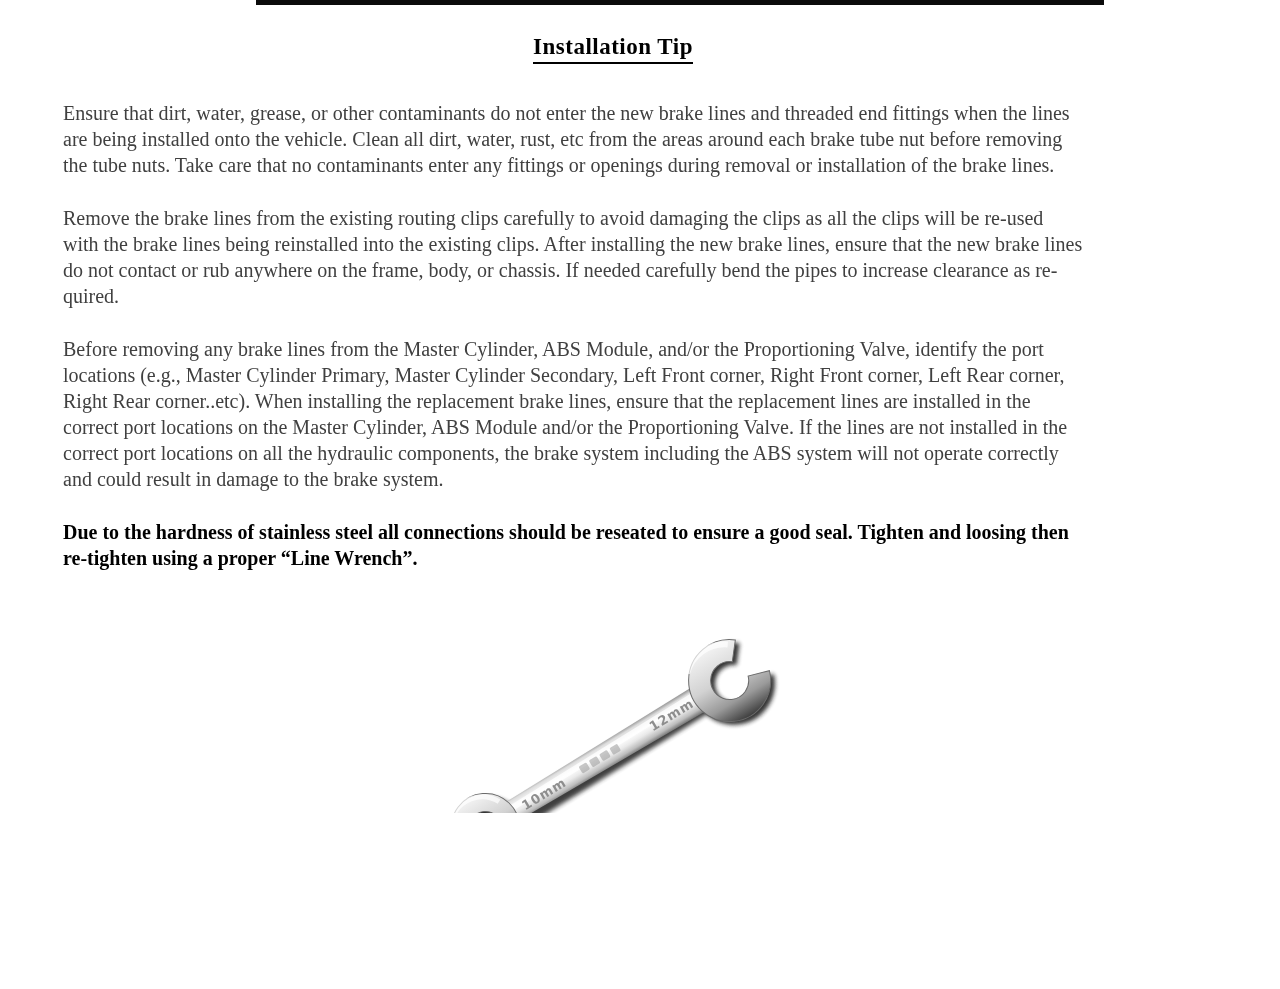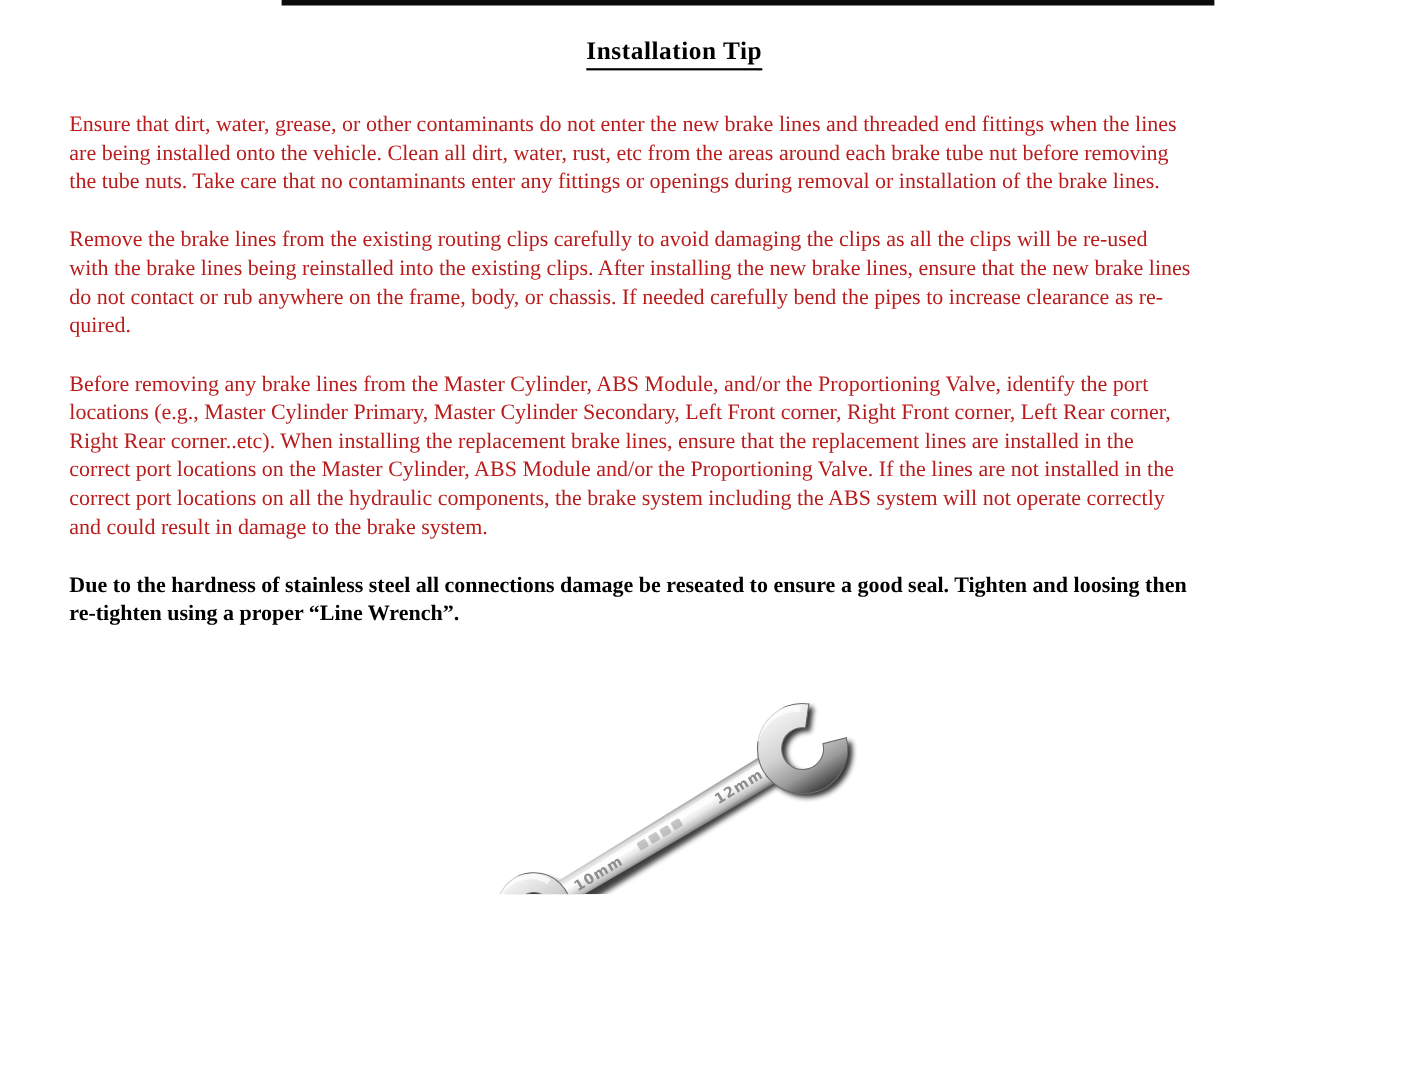--- a/index.html
+++ b/index.html
@@ -44,21 +44,21 @@
   .body-col {
     position: absolute;
     left: 63px;
     top: 100px;
     width: 1160px;
   }
   .para {
     white-space: pre-line;
     font-size: 20px;
     line-height: 26px;
-    color: #b91c1c;
+    color: #404040;
     margin: 0 0 27px 0;
   }
   .para.bold {
     font-weight: bold;
     color: #000000;
   }
   .wrench-wrap {
     position: absolute;
     left: 420px;
     top: 627px;
@@ -92,21 +92,21 @@
     <div class="para">Remove the brake lines from the existing routing clips carefully to avoid damaging the clips as all the clips will be re-used
 with the brake lines being reinstalled into the existing clips. After installing the new brake lines, ensure that the new brake lines
 do not contact or rub anywhere on the frame, body, or chassis. If needed carefully bend the pipes to increase clearance as re-
 quired.</div>
     <div class="para">Before removing any brake lines from the Master Cylinder, ABS Module, and/or the Proportioning Valve, identify the port
 locations (e.g., Master Cylinder Primary, Master Cylinder Secondary, Left Front corner, Right Front corner, Left Rear corner,
 Right Rear corner..etc). When installing the replacement brake lines, ensure that the replacement lines are installed in the
 correct port locations on the Master Cylinder, ABS Module and/or the Proportioning Valve. If the lines are not installed in the
 correct port locations on all the hydraulic components, the brake system including the ABS system will not operate correctly
 and could result in damage to the brake system.</div>
-    <div class="para bold">Due to the hardness of stainless steel all connections damage be reseated to ensure a good seal. Tighten and loosing then
+    <div class="para bold">Due to the hardness of stainless steel all connections should be reseated to ensure a good seal. Tighten and loosing then
 re-tighten using a proper “Line Wrench”.</div>
   </div>
 
   <div class="wrench-wrap">
     <svg width="375" height="270" viewBox="0 0 375 270" xmlns="http://www.w3.org/2000/svg">
       <defs>
         <linearGradient id="gShaft" x1="0" y1="0" x2="0" y2="1">
           <stop offset="0" stop-color="#8f8f8f"></stop>
           <stop offset="0.15" stop-color="#dcdcdc"></stop>
           <stop offset="0.38" stop-color="#fdfdfd"></stop>

